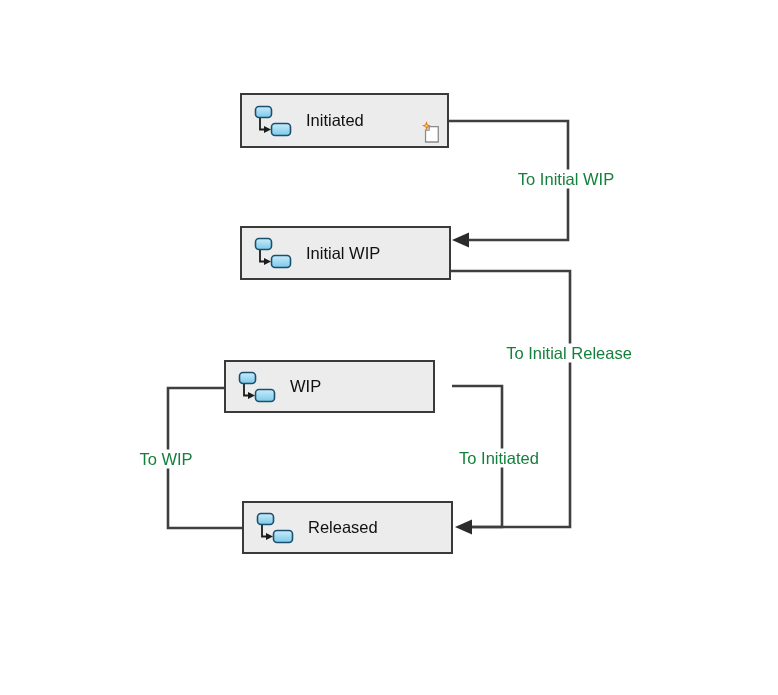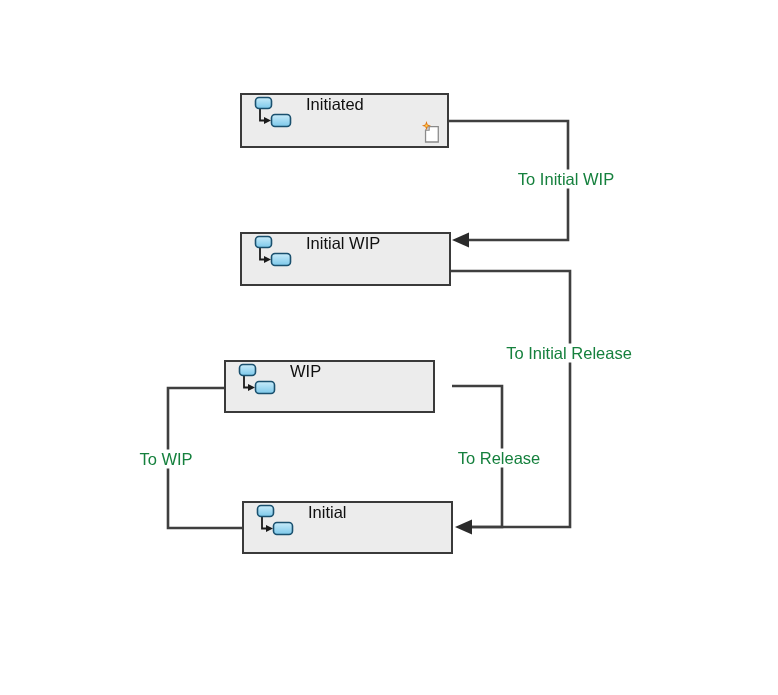--- a/index.html
+++ b/index.html
@@ -18,21 +18,21 @@
   }
   .connectors polygon{
     fill:#2b2b2b;stroke:none;
   }
   .state{
     position:absolute;
     box-sizing:border-box;
     background:#ececec;
     border:2px solid #3a3a3a;
     display:flex;
-    align-items:flex-start;
+    align-items:center;
     padding-left:11px;
     cursor:default;
   }
   .state-icon{width:40px;height:34px;flex:0 0 auto;}
   .state-label{
     margin-left:13px;
     font-size:16.5px;
     color:#101010;
     white-space:nowrap;
   }
@@ -95,21 +95,21 @@
     </svg>
     <span class="state-label">Initiated</span>
     <svg class="new-icon" viewBox="0 0 22 26" xmlns="http://www.w3.org/2000/svg">
       <polygon points="9,7 19,7 19,24 5,24 5,11" fill="#ffffff" stroke="#8a8a8a" stroke-width="1.4"></polygon>
       <path d="M9,7 V11 H5" fill="#e0e0e0" stroke="#8a8a8a" stroke-width="1.2"></path>
       <path d="M6,1 L7.3,4.7 L11,6 L7.3,7.3 L6,11 L4.7,7.3 L1,6 L4.7,4.7 Z" fill="#e07818"></path>
       <circle cx="6" cy="6" r="1.3" fill="#ffd24d"></circle>
     </svg>
   </div>
 
-  <div class="state" style="left:240px;top:232px;width:211px;height:54px">
+  <div class="state" style="left:240px;top:226px;width:211px;height:54px">
     <svg class="state-icon" viewBox="0 0 40 34" xmlns="http://www.w3.org/2000/svg">
       <defs>
         <linearGradient id="ib2" x1="0" y1="0" x2="0" y2="1">
           <stop offset="0" stop-color="#c9ecfa"></stop>
             <stop offset="1" stop-color="#7cc8ea"></stop>
         </linearGradient>
       </defs>
       <path d="M7,13.5 V25.5 H12" fill="none" stroke="#1b1b1b" stroke-width="1.8"></path>
       <polygon points="18,25.5 11,22 11,29" fill="#1b1b1b"></polygon>
       <rect x="2.5" y="2.5" width="16" height="11" rx="3.5" fill="url(#ib2)" stroke="#1a506e" stroke-width="1.6"></rect>
@@ -140,24 +140,24 @@
         <linearGradient id="ib4" x1="0" y1="0" x2="0" y2="1">
           <stop offset="0" stop-color="#c9ecfa"></stop>
             <stop offset="1" stop-color="#7cc8ea"></stop>
         </linearGradient>
       </defs>
       <path d="M7,13.5 V25.5 H12" fill="none" stroke="#1b1b1b" stroke-width="1.8"></path>
       <polygon points="18,25.5 11,22 11,29" fill="#1b1b1b"></polygon>
       <rect x="2.5" y="2.5" width="16" height="11" rx="3.5" fill="url(#ib4)" stroke="#1a506e" stroke-width="1.6"></rect>
       <rect x="18.5" y="19.5" width="19" height="12" rx="3.5" fill="url(#ib4)" stroke="#1a506e" stroke-width="1.6"></rect>
     </svg>
-    <span class="state-label">Initial</span>
+    <span class="state-label">Released</span>
   </div>
 
   <div class="tlabel" style="left:566px;top:179px">To Initial WIP</div>
 
   <div class="tlabel" style="left:569px;top:353px">To Initial Release</div>
 
-  <div class="tlabel" style="left:499px;top:458px">To Release</div>
+  <div class="tlabel" style="left:499px;top:458px">To Initiated</div>
 
   <div class="tlabel" style="left:166px;top:459px">To WIP</div>
 
 </div>
 
 </body></html>

